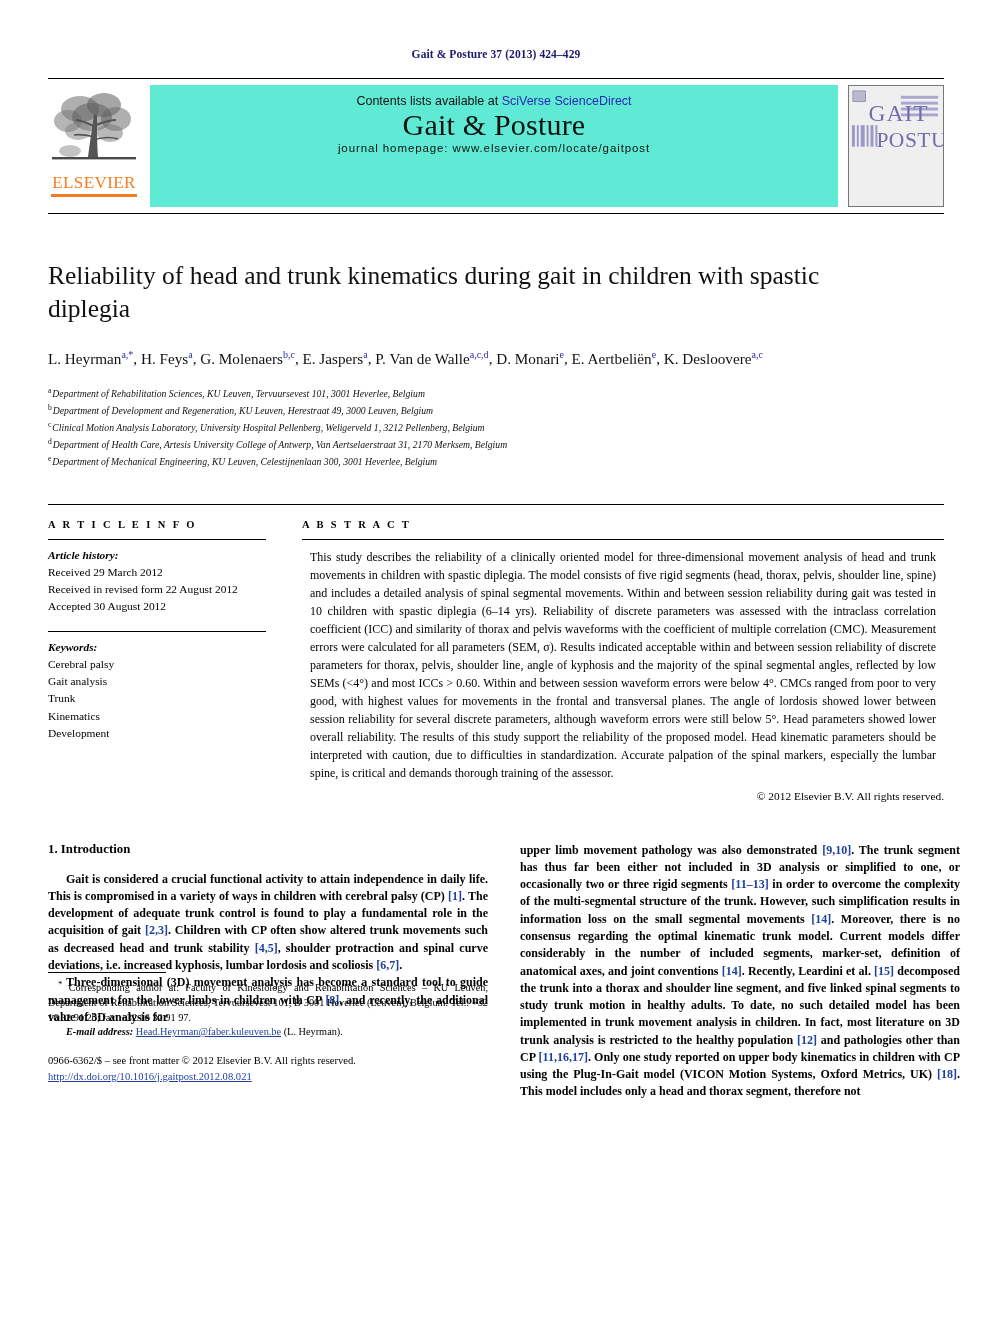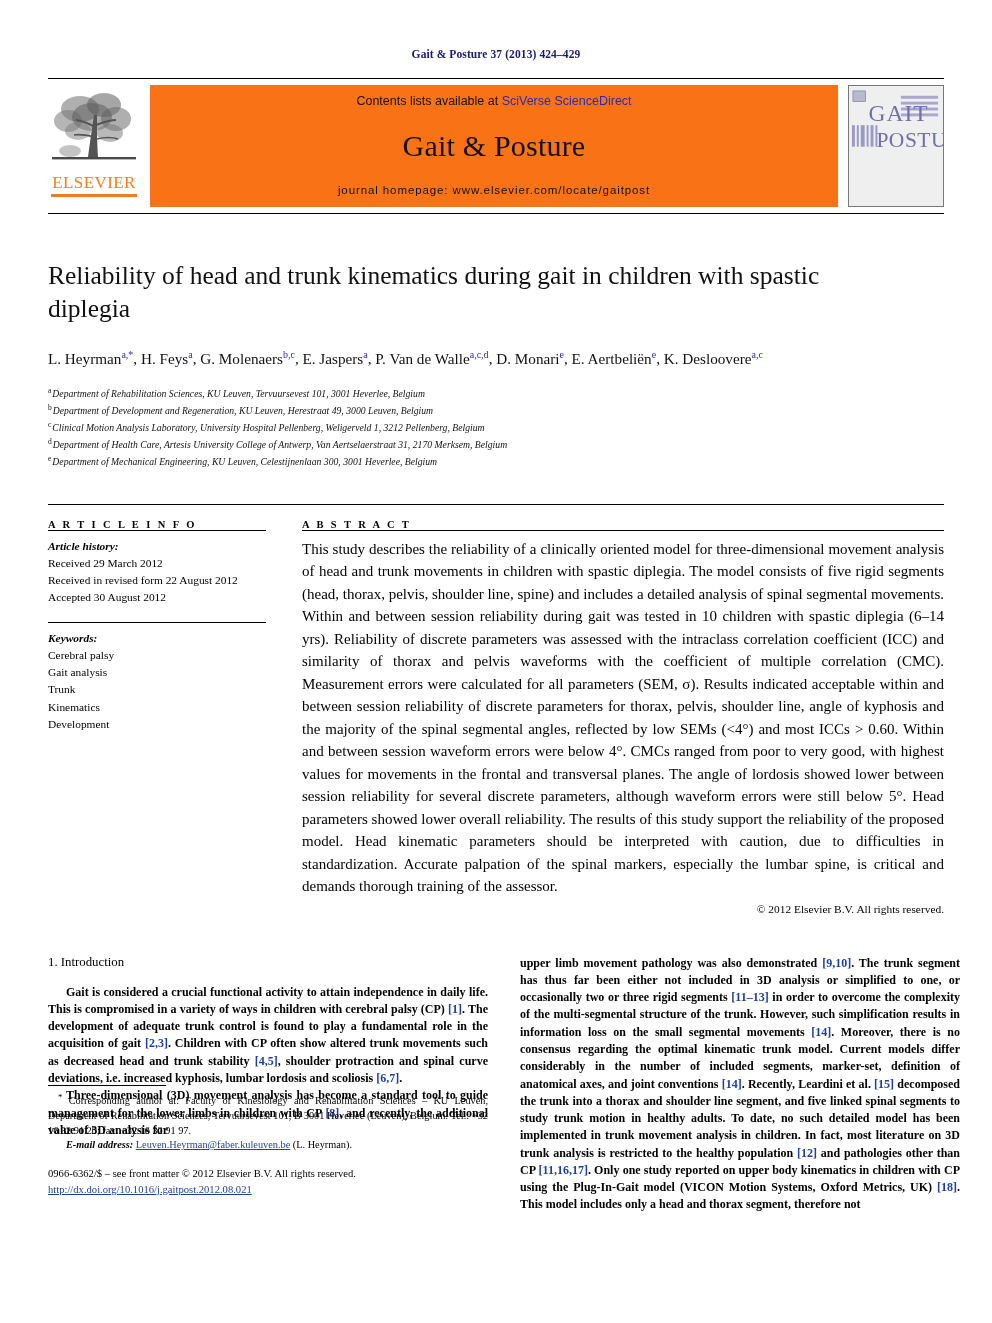--- a/index.html
+++ b/index.html
@@ -63,25 +63,24 @@
   }
   .elsevier-rule {
     width: 86px;
     height: 3px;
     background: #f47c20;
     margin-top: 3px;
   }
 
   .masthead-center {
     flex: 1 1 auto;
-    background: #f97316;
+    background: #5eead4;
     margin: 0 10px;
     display: flex;
     flex-direction: column;
-    justify-content: space-between;
     align-items: center;
     padding: 9px 0 11px 0;
     box-sizing: border-box;
   }
   .contents-line {
     font-family: "Liberation Sans", sans-serif;
     font-size: 12.5px;
     color: #111;
   }
   .contents-line a {
@@ -153,48 +152,49 @@
     border-top: 1.2px solid #000;
     padding-top: 14px;
   }
   .col-info { width: 218px; flex: 0 0 218px; }
   .col-abstract { flex: 1 1 auto; }
   .sec-label {
     font-family: "Liberation Serif", serif;
     font-size: 10.5px;
     font-weight: bold;
     letter-spacing: 2.4px;
+    margin-bottom: 9px;
   }
   .hr-thin { border-top: 1px solid #000; margin: 0 0 7px 0; }
   .info-block { font-size: 11.4px; line-height: 1.5; }
   .info-block .ital { font-style: italic; font-weight: bold; }
   .kw-gap { margin-top: 16px; }
   .abstract-text {
-    font-size: 15px;
+    font-size: 12px;
     line-height: 1.5;
     text-align: justify;
-    margin: 0;
+    margin: 8px;
   }
   .copyright {
     text-align: right;
     font-size: 11.4px;
     margin-top: 5px;
   }
 
   
   .body-cols {
     margin: 40px 48px 0 48px;
     display: flex;
     gap: 32px;
     position: relative;
   }
   .bcol { width: 440px; flex: 0 0 440px; position: relative; }
   .sec-title {
     font-size: 12.8px;
-    font-weight: normal;
+    font-weight: bold;
     margin: 0 0 14px 0;
   }
   .ptext {
     font-size: 12px;
     line-height: 1.44;
     text-align: justify;
     margin: 0;
     text-indent: 18px;
     font-weight: bold;
   }
@@ -346,21 +346,21 @@
       <p class="ptext">Three-dimensional (3D) movement analysis has become a standard tool to guide management for the lower limbs in children with CP <span class="ref">[8]</span>, and recently, the additional value of 3D analysis for</p>
 
       <div class="footnote-area">
         <div class="fn-rule"></div>
         <div class="footnote">
           <span class="star">*</span>
           <span>Corresponding author at: Faculty of Kinesiology and Rehabilitation Sciences – KU Leuven, Department of Rehabilitation Sciences, Tervuursevest 101, B 3001 Heverlee (Leuven), Belgium. Tel.: +32 16 32 91 20; fax: +32 16 32 91 97.</span>
         </div>
         <div class="footnote email-line">
           <span class="email-label">E-mail address:</span>
-          <a class="email-link" href="#">Leuven.Heyrman@faber.kuleuven.be</a>
+          <a class="email-link" href="#">Head.Heyrman@faber.kuleuven.be</a>
           <span>(L. Heyrman).</span>
         </div>
         <div class="issn-block">
           <div>0966-6362/$ – see front matter © 2012 Elsevier B.V. All rights reserved.</div>
           <a class="doi-link" href="#">http://dx.doi.org/10.1016/j.gaitpost.2012.08.021</a>
         </div>
       </div>
     </div>
 
     <div class="bcol">

